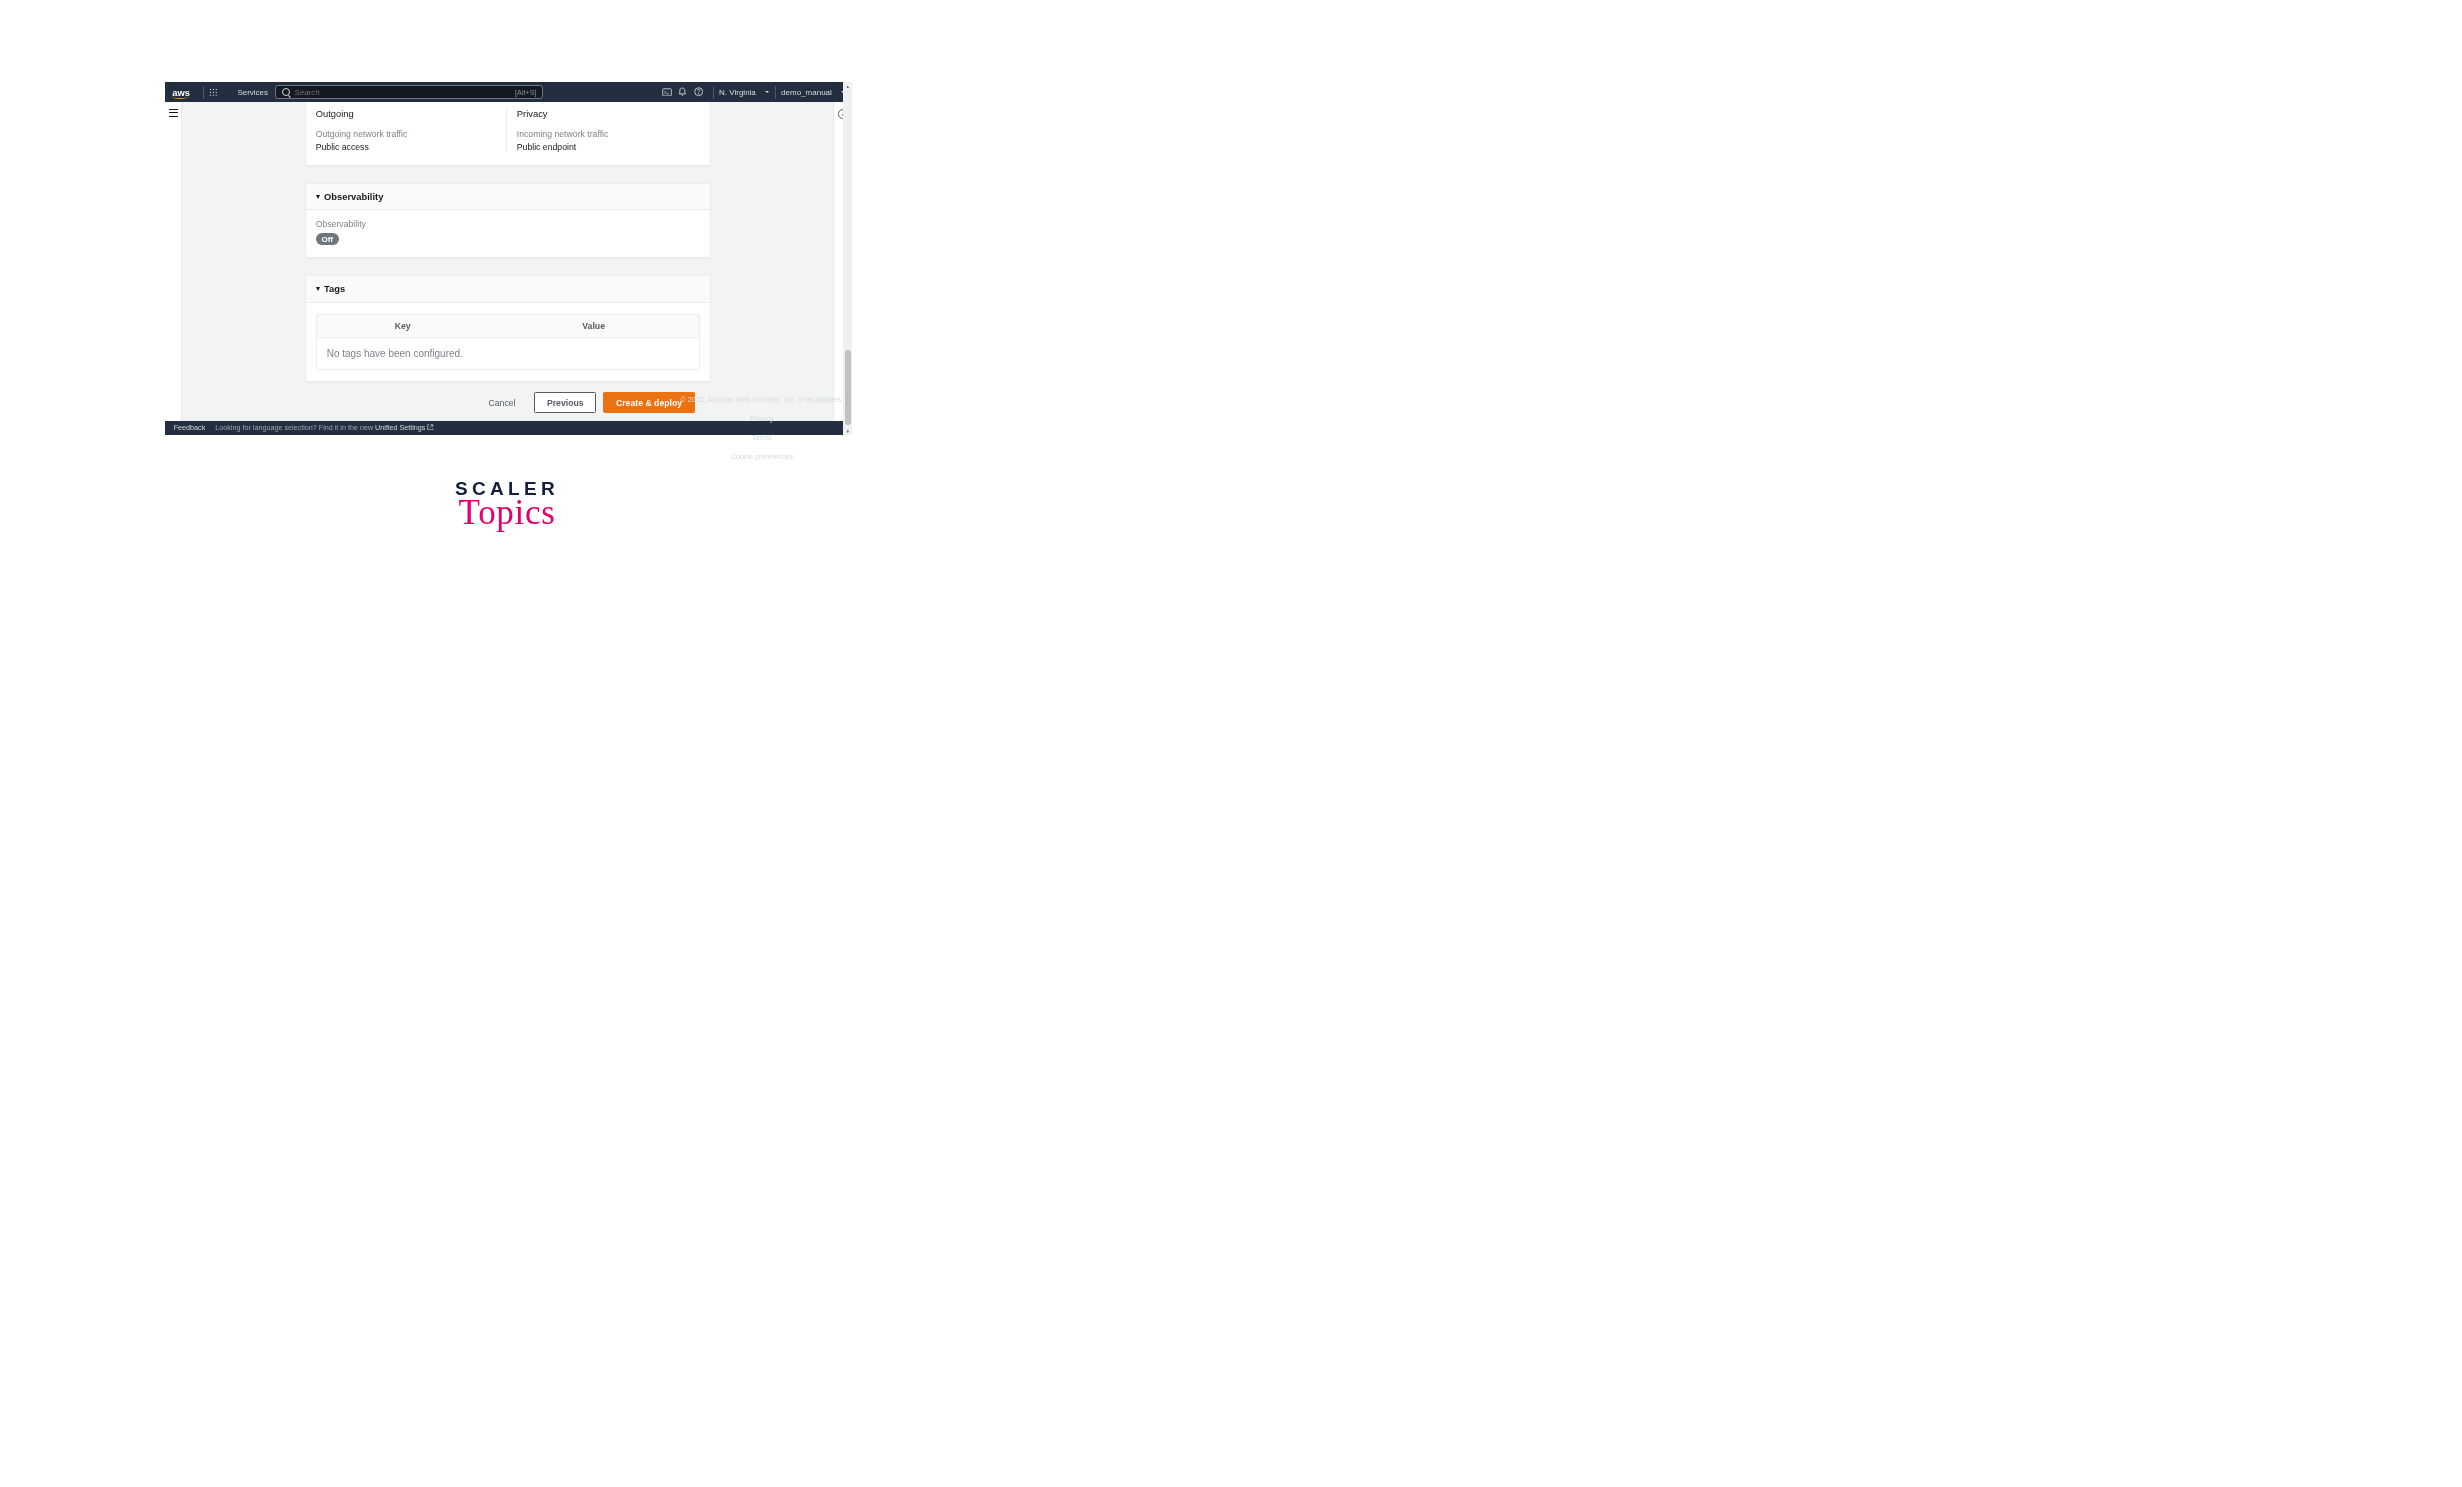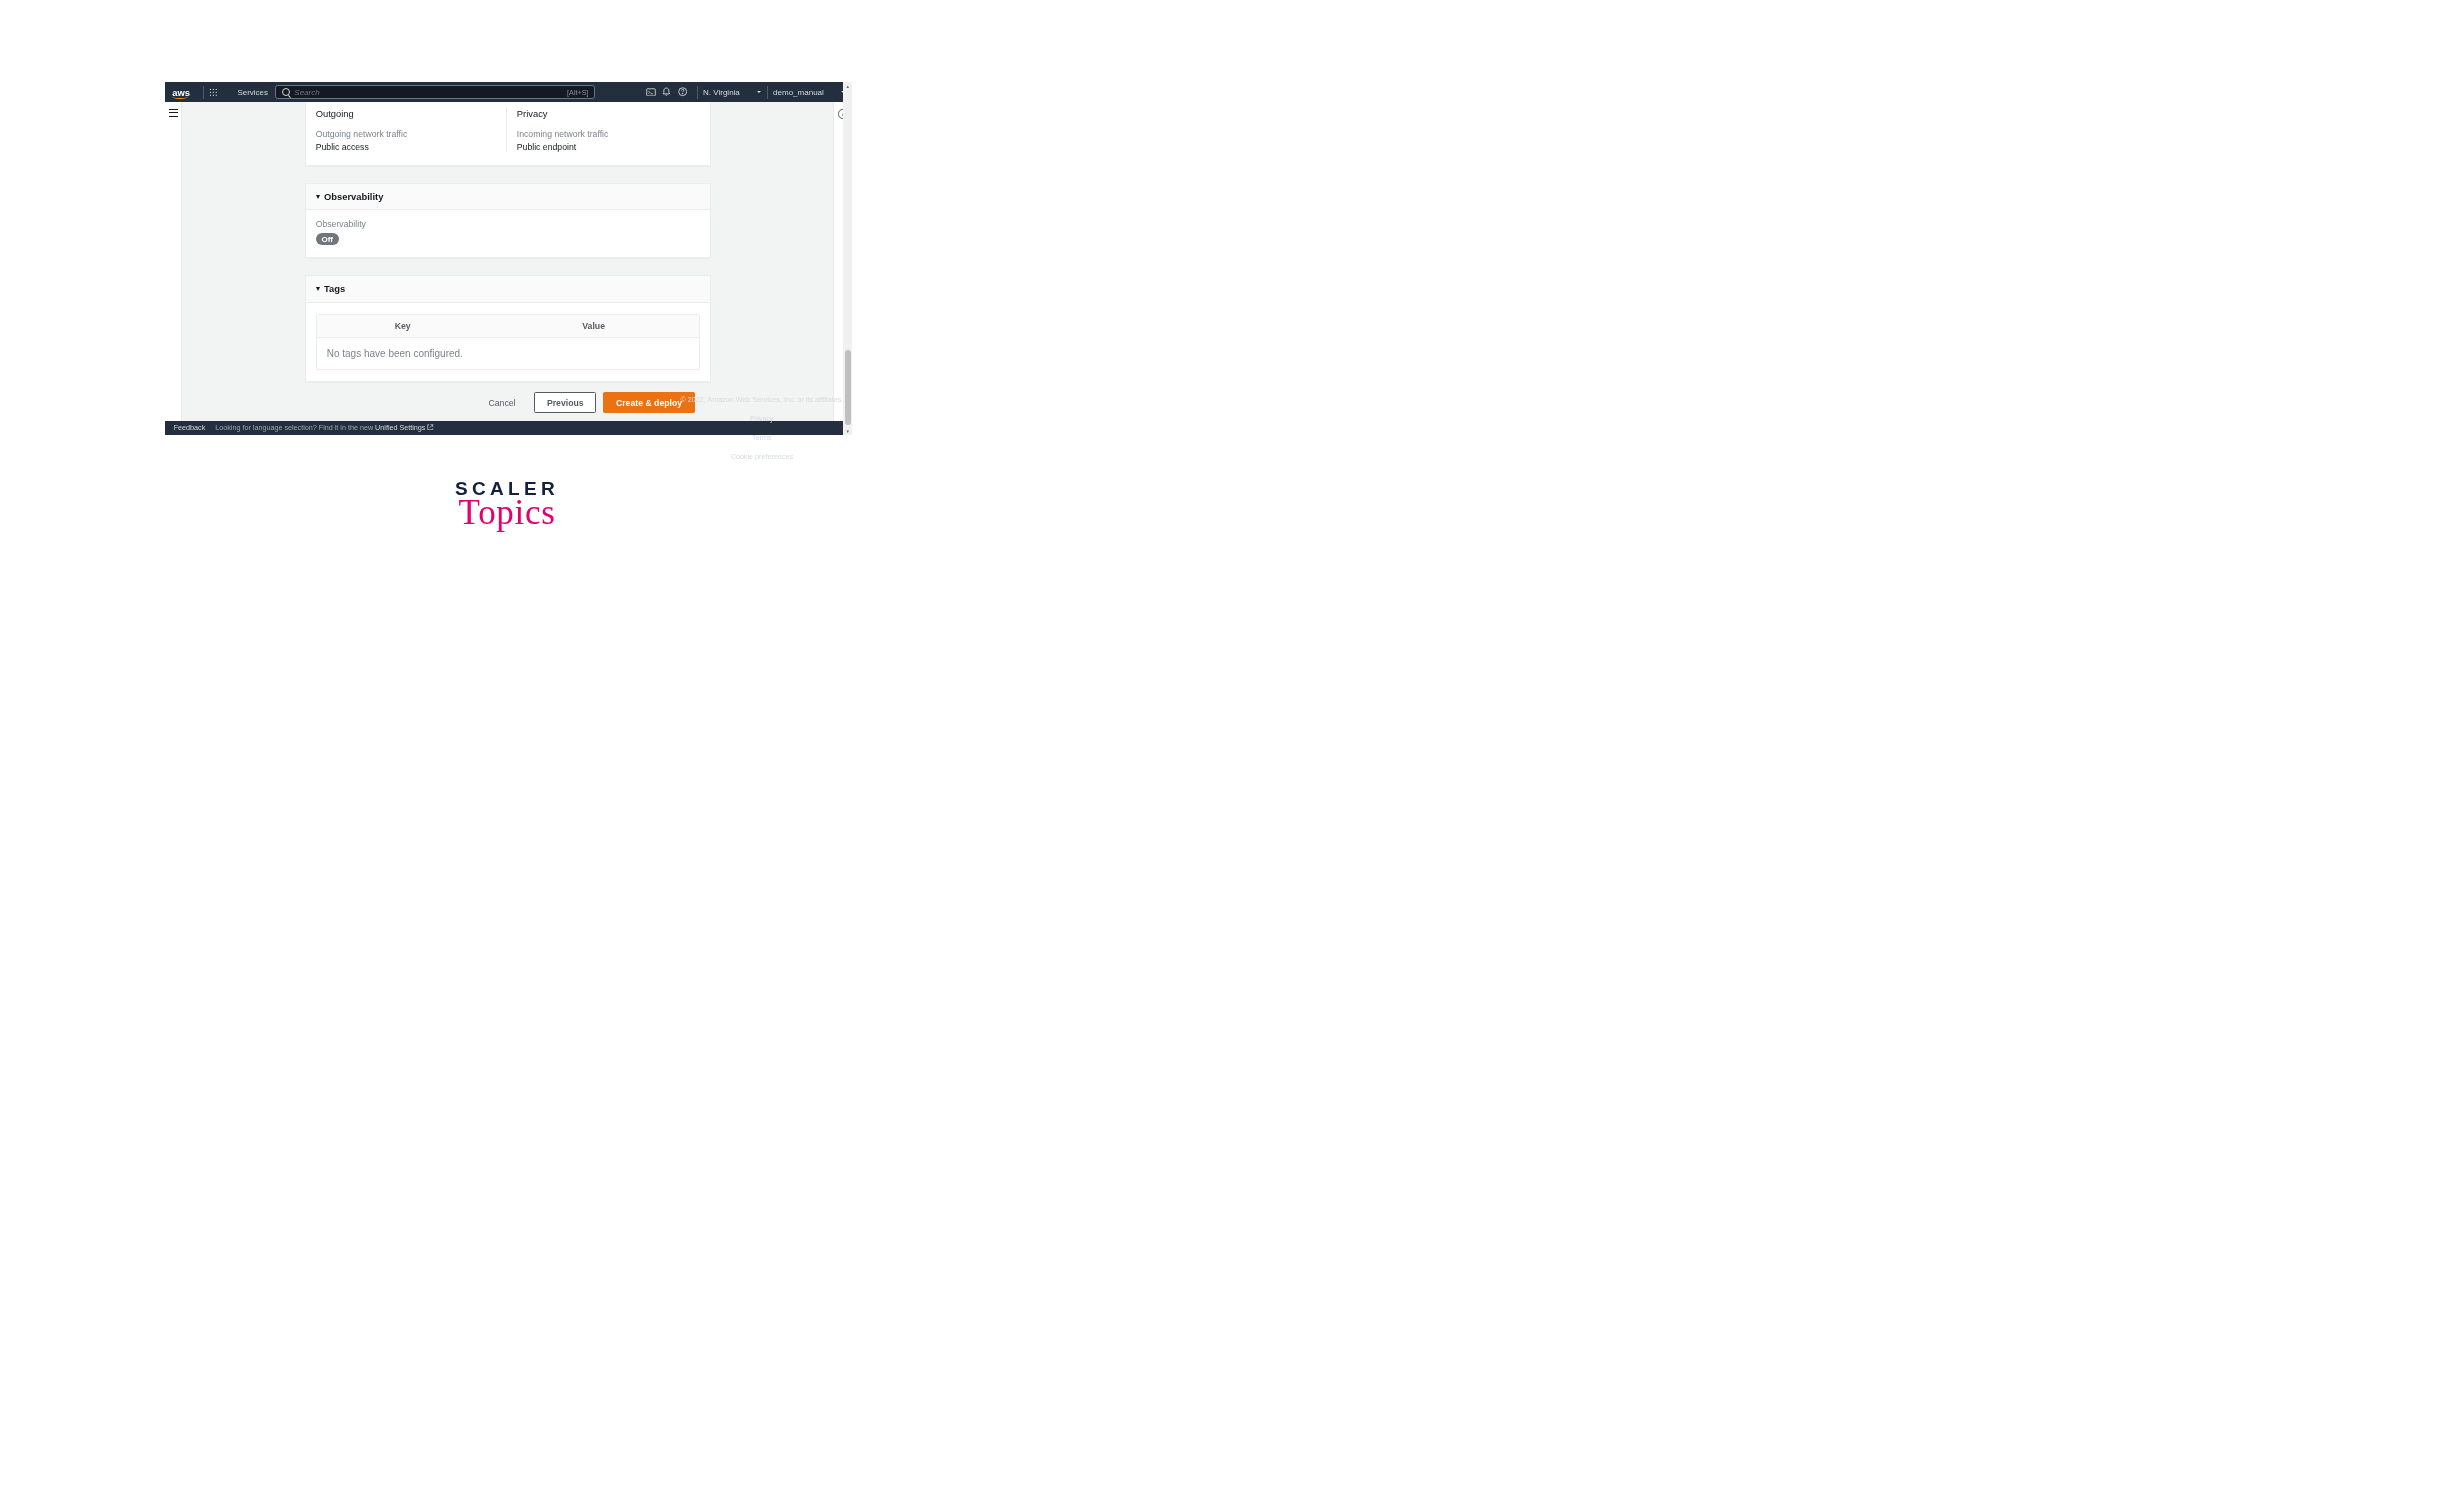--- a/index.html
+++ b/index.html
@@ -97,21 +97,21 @@
     height: 8px;
     background:
       radial-gradient(circle, #fff 0.7px, transparent 0.7px) 0 0/2.9px 2.9px;
   }
   .searchbox {
     margin-left: 7.2px;
     background: #131a22;
     border: 0.7px solid #6b7684;
     border-radius: 2.9px;
     height: 14.5px;
-    width: 320px;
+    width: 268px;
     display: flex;
     align-items: center;
     padding: 0 5.8px;
     gap: 4.3px;
   }
   .search-icon {
     width: 8px; height: 8px;
     border: 0.9px solid #d5dbdb;
     border-radius: 50%;
     position: relative;
@@ -143,21 +143,21 @@
     width: 16px;
     display: flex;
     align-items: center;
     justify-content: center;
     cursor: pointer;
   }
   .nav-icon-btn svg { stroke: #d5dbdb; }
   .nav-text-btn {
     display: flex;
     align-items: center;
-    gap: 17px;
+    gap: 9px;
     cursor: pointer;
     white-space: nowrap;
   }
   .caret-down {
     width: 0; height: 0;
     border-left: 2.2px solid transparent;
     border-right: 2.2px solid transparent;
     border-top: 2.9px solid #d5dbdb;
   }
 

